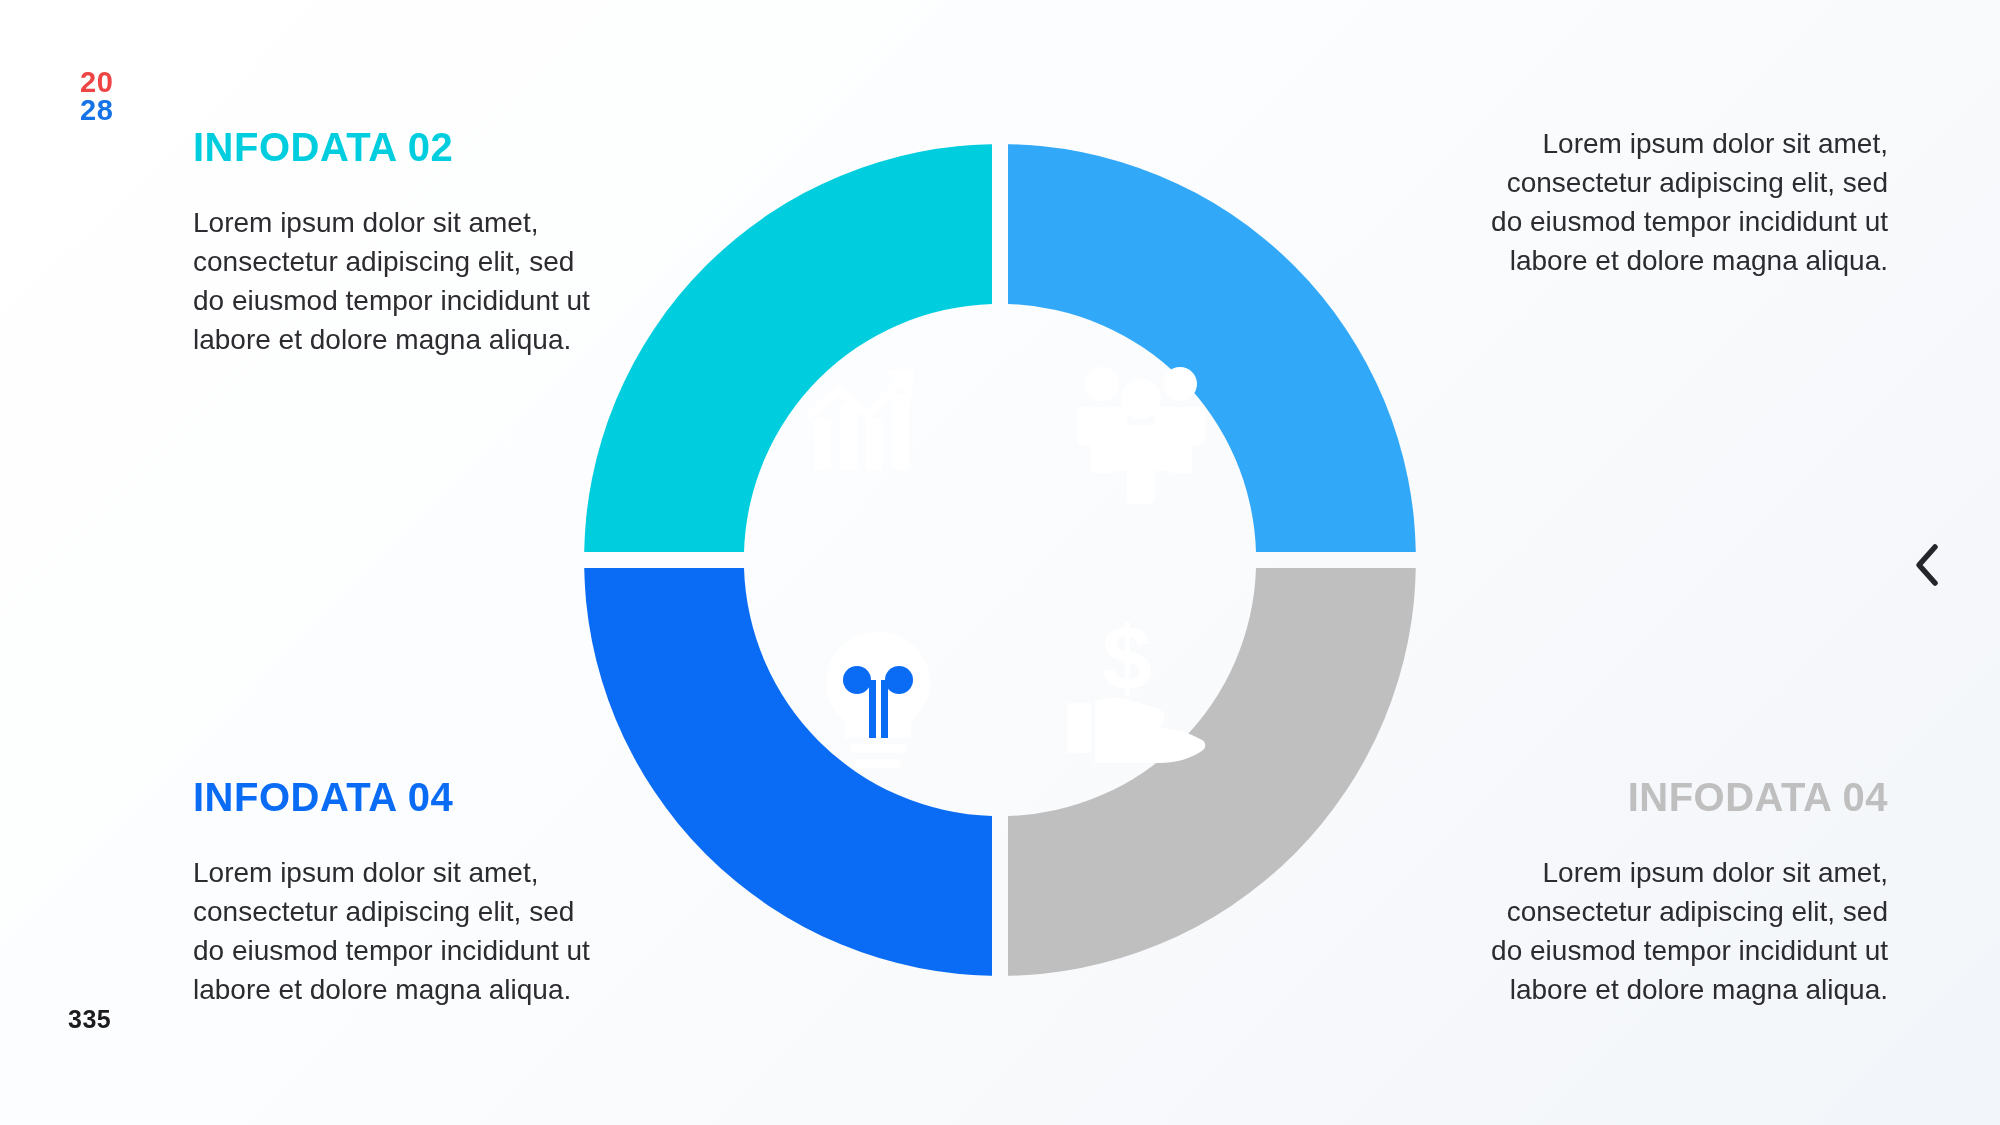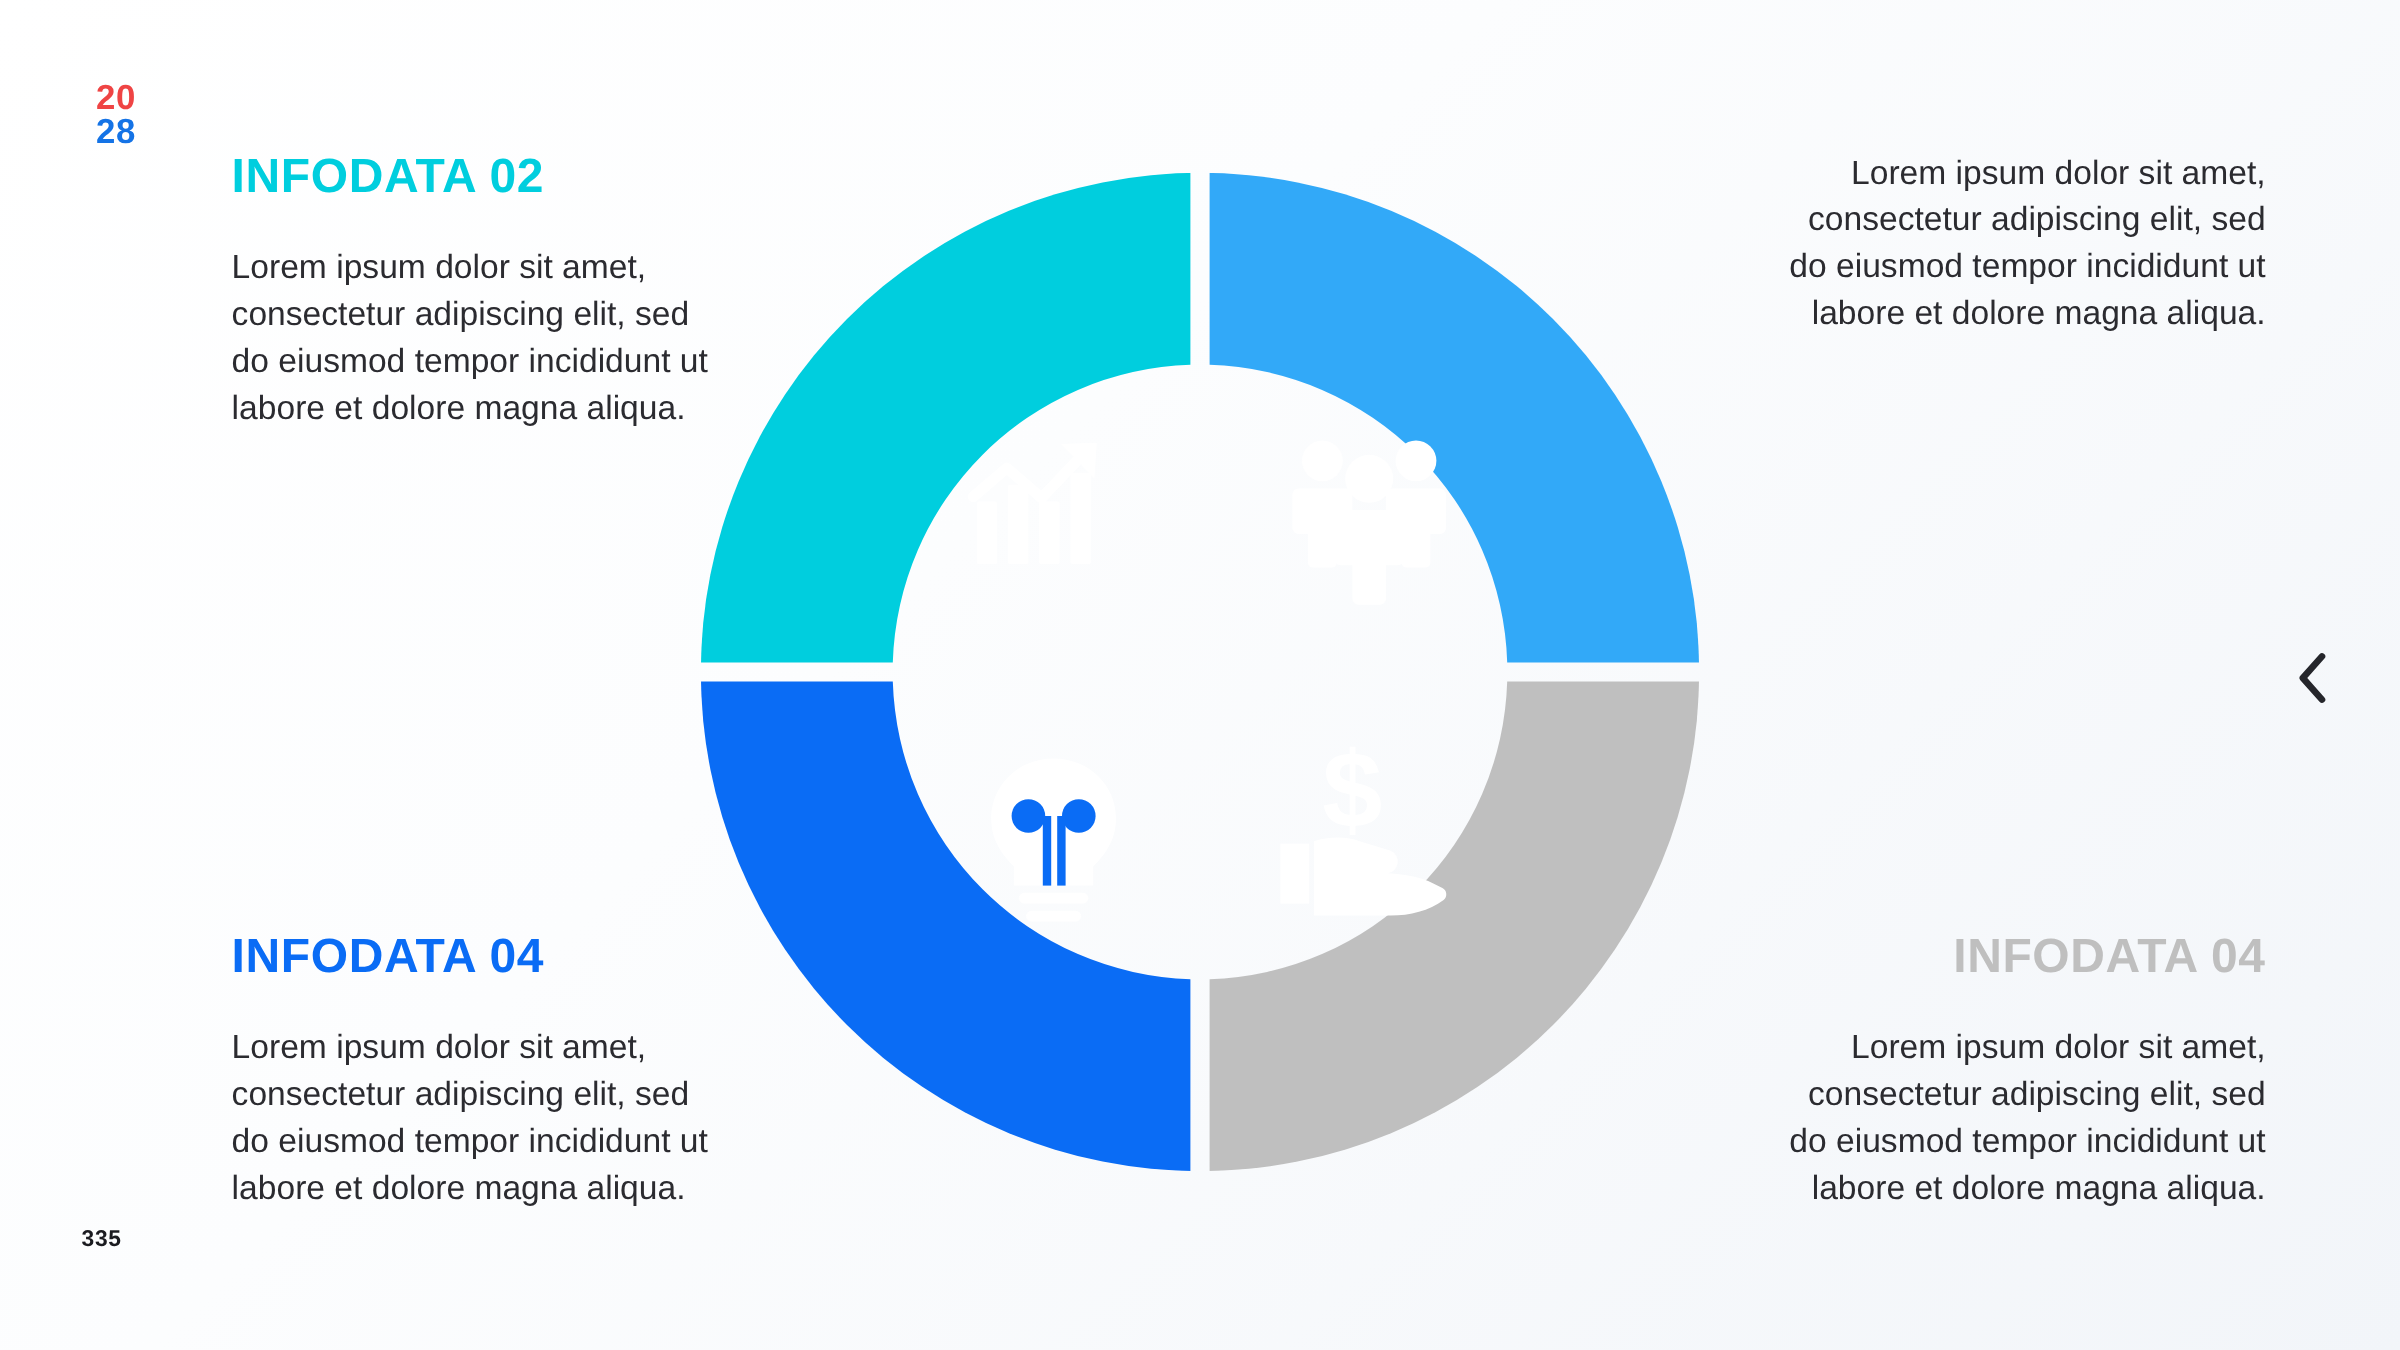--- a/index.html
+++ b/index.html
@@ -25,25 +25,24 @@
     font-size: 29px;
     letter-spacing: 0.5px;
   }
   .year-top { color: #ef4444; display: block; }
   .year-bottom { color: #1473e6; display: block; }
 
   .page-number {
     position: absolute;
     left: 68px;
     top: 1005px;
-    font-size: 19px;
+    font-size: 25px;
     font-weight: bold;
     color: #1b1b20;
     letter-spacing: 0.5px;
-    margin-top: 17px;
   }
 
   .nav-prev {
     position: absolute;
     right: 48px;
     top: 540px;
     width: 50px;
     height: 50px;
     display: flex;
     align-items: center;

